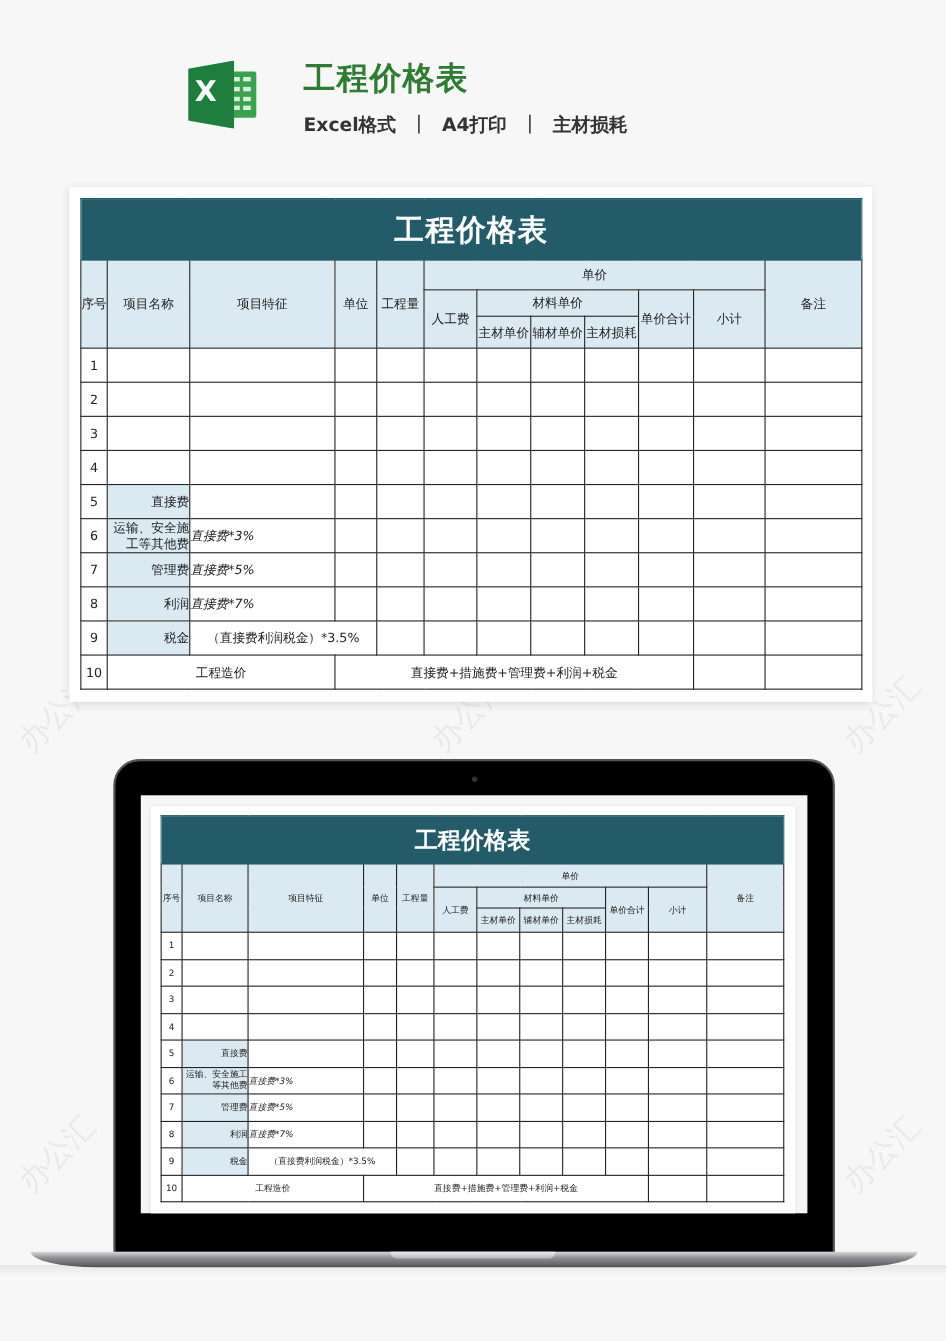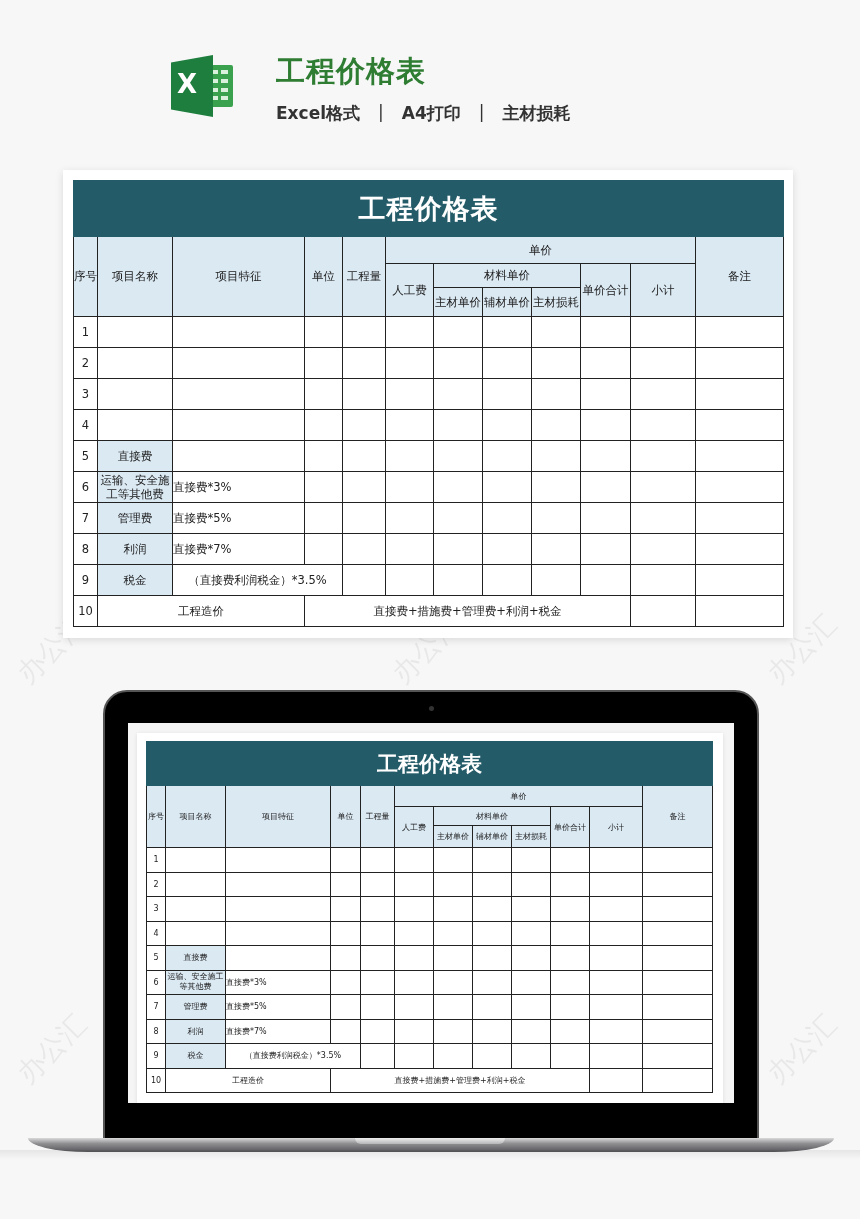--- a/index.html
+++ b/index.html
@@ -19,22 +19,22 @@
   .hdr-sub{position:absolute;left:276px;top:102px;font:bold 17px "DejaVu Sans",sans-serif;color:#333;display:flex;gap:18px;}
   .hdr-sub .sep{color:#333;font-weight:normal;}
 
   
   .card{position:absolute;background:#fff;box-shadow:0 2px 8px rgba(0,0,0,.12);}
   .card1{left:63px;top:170px;width:730px;height:468px;}
   .sheet-wrap{position:absolute;}
   table.pt{border-collapse:collapse;table-layout:fixed;width:100%;}
   table.pt td{border:1.2px solid #222;text-align:center;vertical-align:middle;color:#222;overflow:hidden;white-space:nowrap;}
   table.pt td.h{background:#dbe9f3;}
-  table.pt td.lb{background:#dbe9f3;text-align:center;}
-  table.pt td.tl{text-align:left;}
+  table.pt td.lb{background:#dbe9f3;text-align:right;}
+  table.pt td.tl{text-align:left;font-style:italic;}
   table.pt td.title{background:#245b68;color:#fff;font-weight:bold;border-color:#245b68;}
   td.wrap{white-space:normal !important;line-height:1.25;}
 
   .big .pt td{font-size:11.5px;}
   .big .pt td.title{font-size:27px;height:56px;letter-spacing:1px;}
   .big .pt tr.r td{height:31px;}
   .big .pt tr.hr1 td{height:27px;} .big .pt tr.hr2 td{height:24px;} .big .pt tr.hr3 td{height:29px;}
 
   .small .pt td{font-size:8px;}
   .small .pt td.title{font-size:21px;height:44px;}

